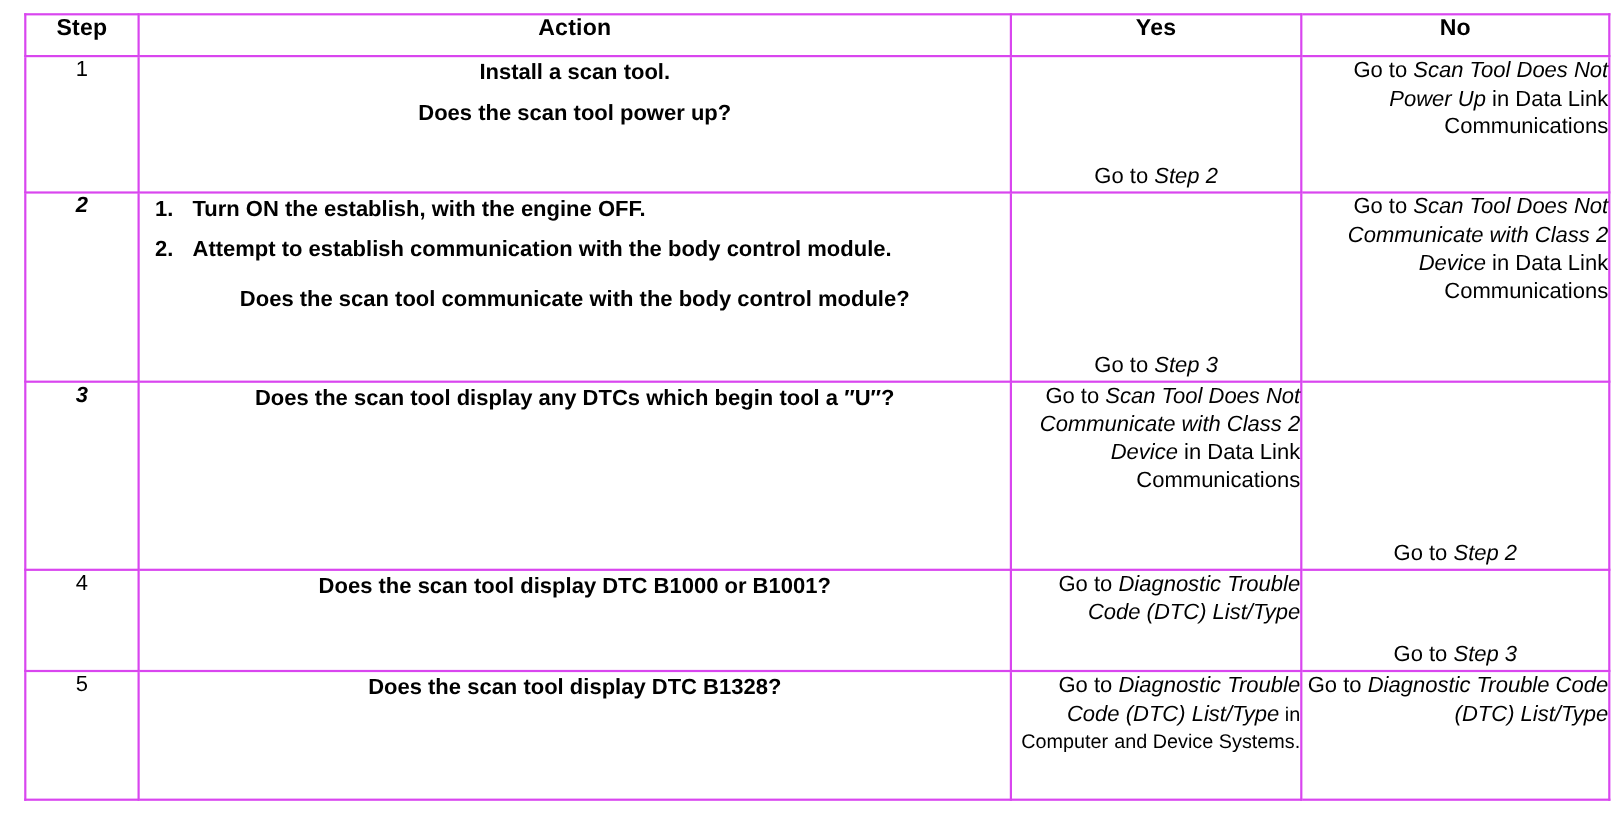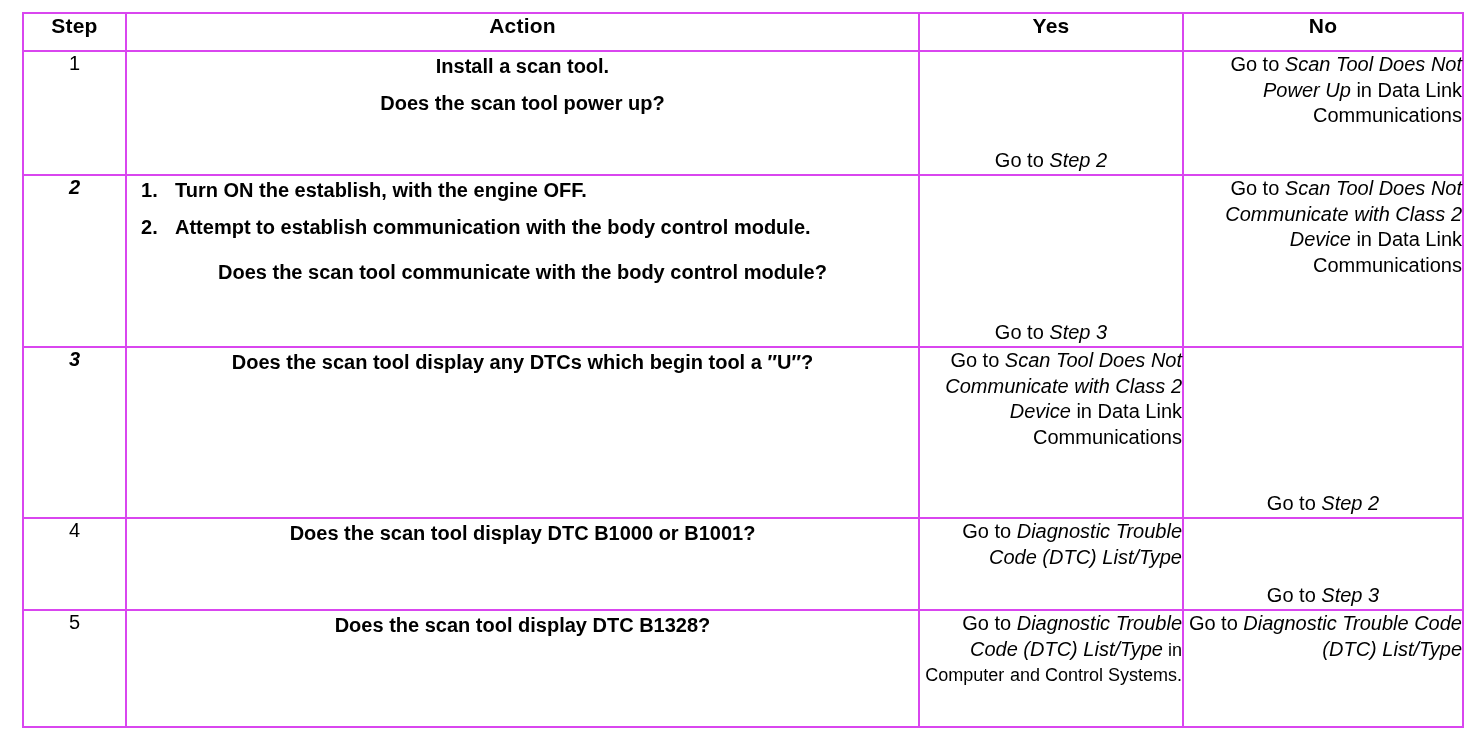--- a/index.html
+++ b/index.html
@@ -205,21 +205,21 @@
       </tr>
 
       <tr class="r5">
         <td class="step">
           <span class="num">5</span>
         </td>
         <td class="action">
           <p class="line bold">Does the scan tool display DTC B1328?</p>
         </td>
         <td class="yesno va-top">
-          <p><span>Go to </span><span class="ital">Diagnostic Trouble Code (DTC) List/Type</span><span class="small"> in Computer</span> <span class="small">and Control Systems.</span></p>
+          <p><span>Go to </span><span class="ital">Diagnostic Trouble Code (DTC) List/Type</span><span class="small"> in Computer</span> <span class="small">and Device Systems.</span></p>
         </td>
         <td class="yesno va-top">
           <p><span>Go to </span><span class="ital">Diagnostic Trouble Code (DTC) List/Type</span><span></span></p>
         </td>
       </tr>
 
     </tbody>
   </table>
 
 </div>

